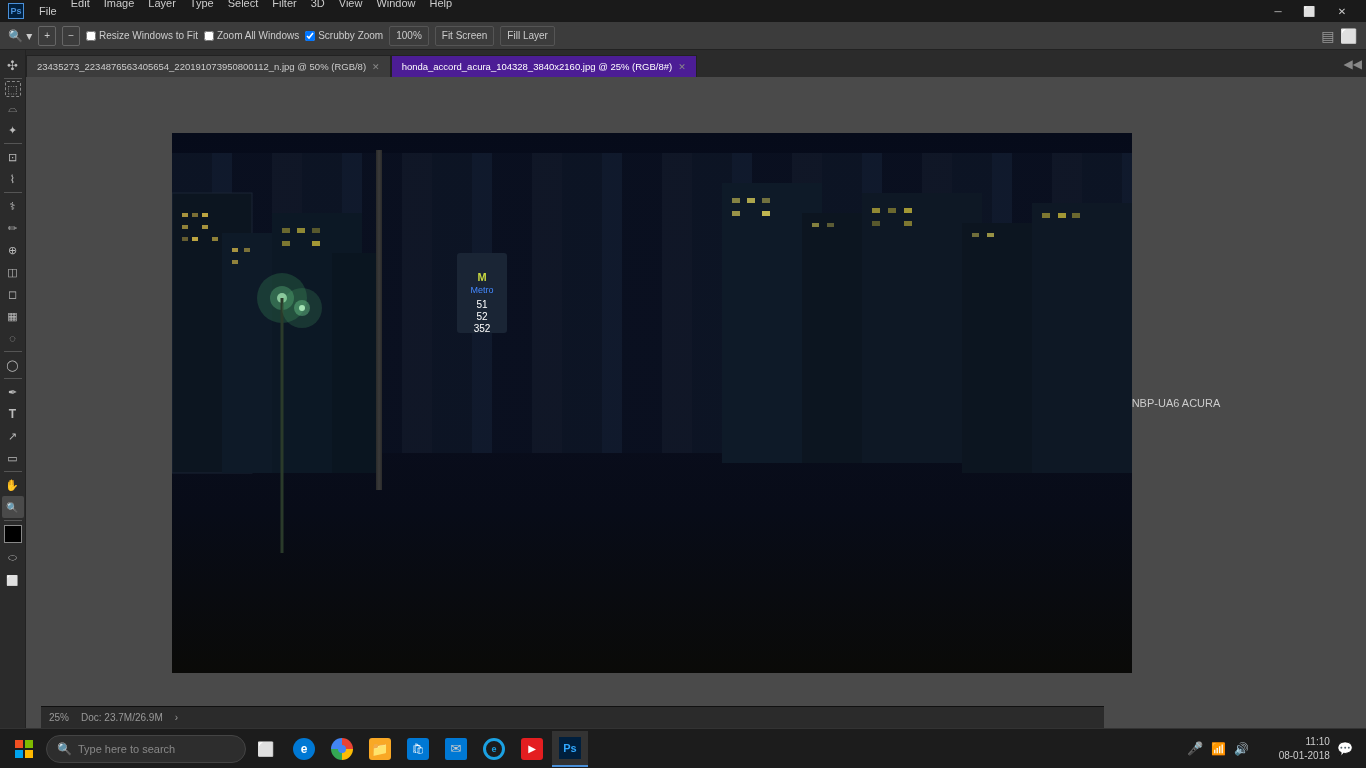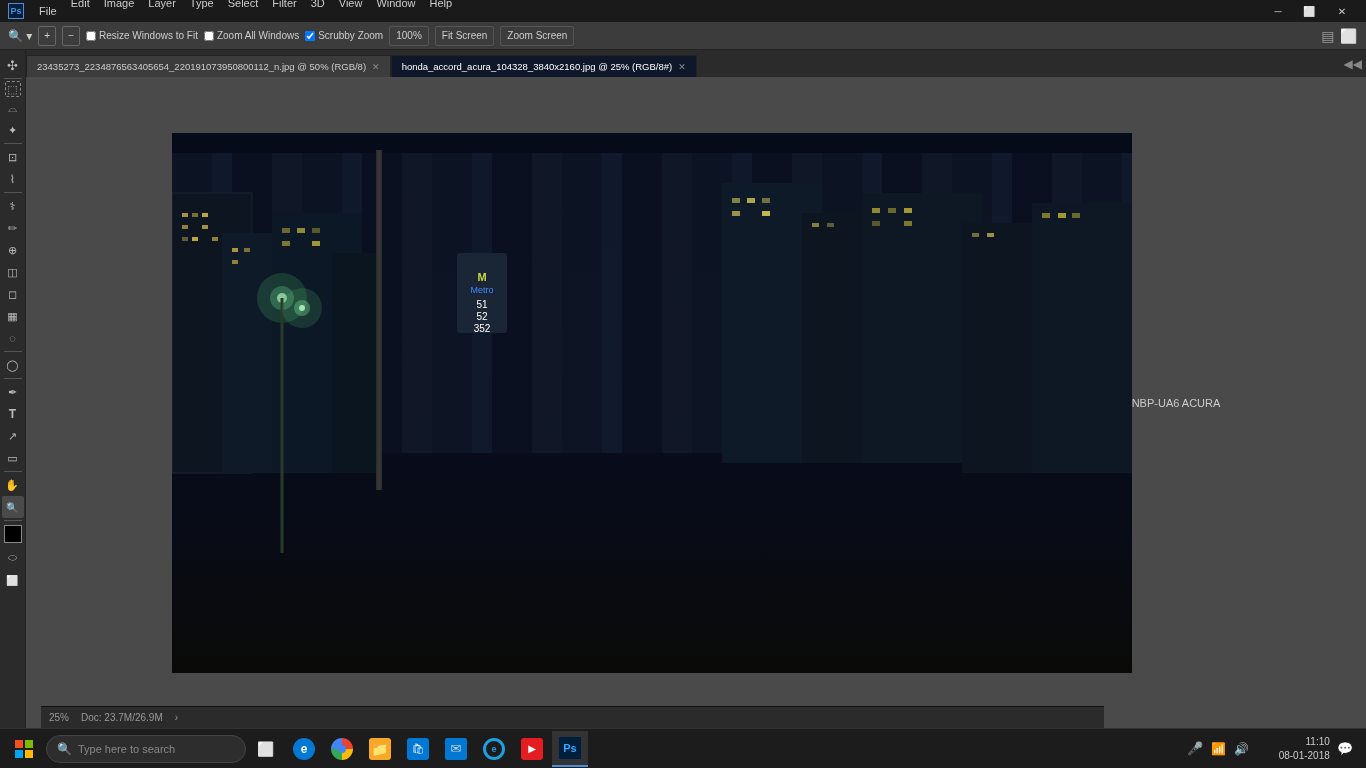--- a/index.html
+++ b/index.html
@@ -8,21 +8,21 @@
     
     #title-bar { height: 22px; background: #1a1a1a; display: flex; align-items: center; padding: 0 8px; justify-content: space-between; }
     #title-bar .win-btn { width: 32px; height: 22px; display: flex; align-items: center; justify-content: center; cursor: pointer; color: #ccc; font-size: 10px; }
 
     
     #options-bar { height: 28px; background: #3c3c3c; display: flex; align-items: center; padding: 0 8px; gap: 6px; border-bottom: 1px solid #222; }
     .opt-btn { height: 20px; padding: 0 6px; background: #3c3c3c; border: 1px solid #555; color: #ccc; font-size: 10px; cursor: pointer; display: flex; align-items: center; gap: 3px; border-radius: 2px; }
     .opt-checkbox { display: flex; align-items: center; gap: 3px; font-size: 10px; color: #ccc; }
     .opt-checkbox input { width: 10px; height: 10px; }
     .tab { height: 22px; padding: 0 10px; background: #3c3c3c; border: 1px solid #222; border-bottom: none; color: #ccc; font-size: 10px; display: flex; align-items: center; gap: 6px; cursor: pointer; white-space: nowrap; }
-    .tab.active { background: #0f172a; color: #fff; }
+    .tab.active { background: #4c1d95; color: #fff; }
     .tab .close-tab { color: #888; font-size: 9px; cursor: pointer; }
 
     
     #left-toolbar { width: 26px; background: #2b2b2b; border-right: 1px solid #222; display: flex; flex-direction: column; align-items: center; padding: 4px 0; gap: 1px; overflow: hidden; }
     .tool-btn { width: 22px; height: 22px; display: flex; align-items: center; justify-content: center; cursor: pointer; border-radius: 2px; color: #bbb; font-size: 12px; }
     .tool-btn.active { background: #4a4a4a; }
     .tool-separator { width: 18px; height: 1px; background: #555; margin: 2px 0; }
 
     
     #status-bar { height: 22px; background: #2b2b2b; border-top: 1px solid #111; display: flex; align-items: center; padding: 0 8px; gap: 12px; font-size: 10px; color: #999; margin-left: 15px; }
@@ -80,21 +80,21 @@
   <div class="opt-checkbox">
     <input type="checkbox" style=""> 
       <span>Zoom All Windows</span>
   </div>
   <div class="opt-checkbox">
     <input type="checkbox" checked="" style=""> 
       <span>Scrubby Zoom</span>
   </div>
   <div class="opt-btn">100%</div>
   <div class="opt-btn">Fit Screen</div>
-  <div class="opt-btn">Zoom Screen</div>
+  <div class="opt-btn">Fill Layer</div>
   <div style="flex:1;"></div>
   <div style="color:#999; font-size:14px; cursor:pointer;">▤</div>
   <div style="color:#999; font-size:14px; cursor:pointer;">⬜</div>
 </div>
 
 <div style="display:flex; height:calc(768px - 22px - 28px - 40px); position:relative;">
 
   <div id="left-toolbar" style="width:26px; background:#2b2b2b; border-right:1px solid #222; display:flex; flex-direction:column; align-items:center; padding:4px 0; gap:0; overflow:hidden;">
     <div class="tool-btn" style="font-size:13px;">✣</div>
     <div class="tool-separator"></div>

